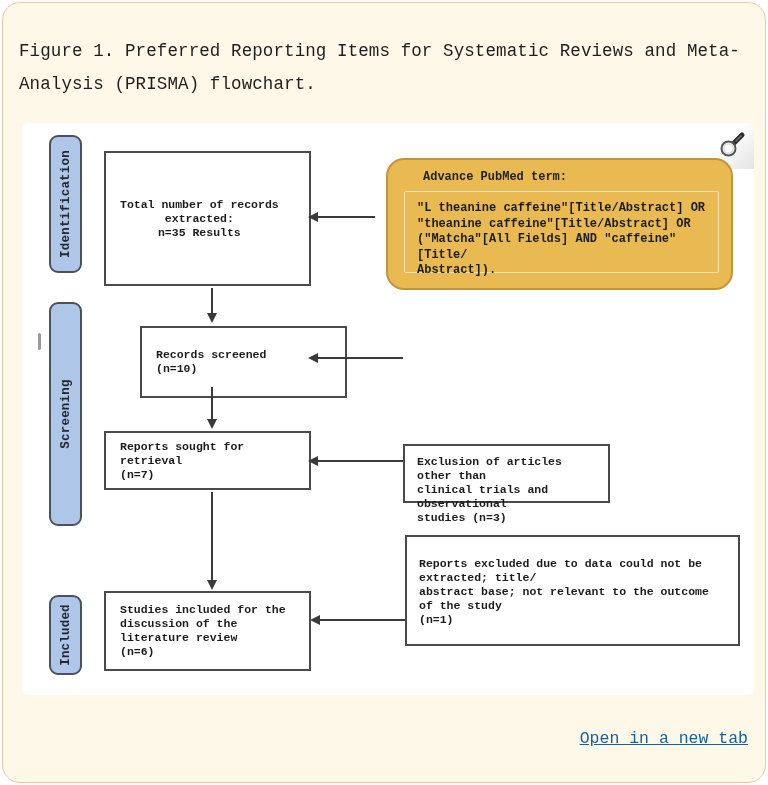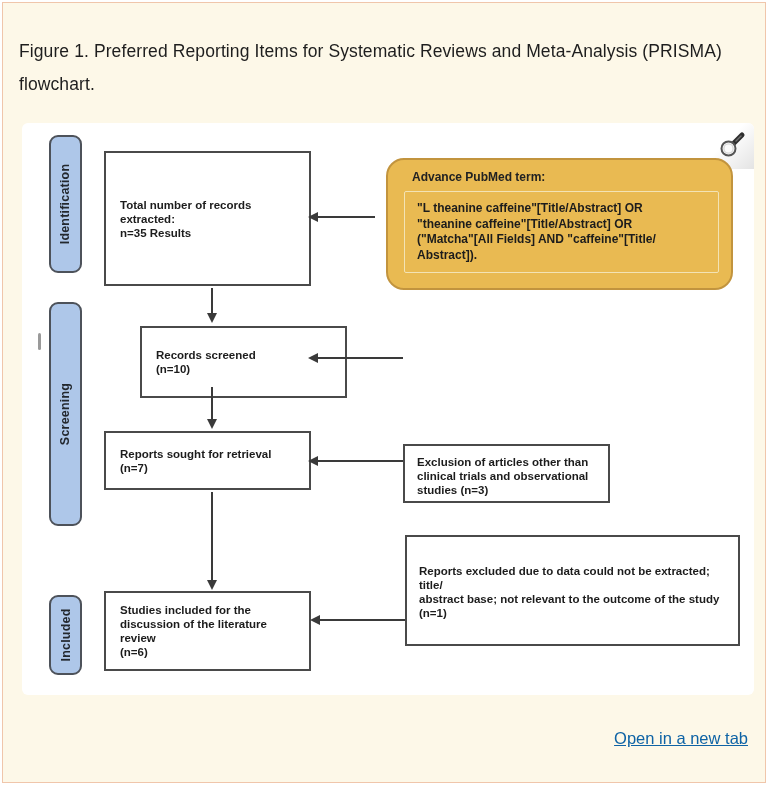--- a/index.html
+++ b/index.html
@@ -7,21 +7,22 @@
   body {
     font-family: "Liberation Sans", sans-serif;
     background: #ffffff;
     position: relative;
   }
   .page {
     position: absolute;
     left: 2px; top: 2px; right: 2px; bottom: 2px;
     background: #fdf8e8;
     border: 1.5px solid #f0c6ab;
-    border-radius: 0;
+    border-radius: 18px;
+    font-family: Liberation Mono, monospace;
   }
   .caption {
     position: absolute;
     left: 16px; top: 32px; width: 736px;
     font-size: 17.5px;
     line-height: 33px;
     color: #1e1e1e;
     letter-spacing: 0.1px;
   }
   .panel {
@@ -71,21 +72,21 @@
     display: flex; align-items: center;
     padding: 6px 10px 6px 14px;
   }
   .fbox .txt, .rbox .txt, .query-text {
     white-space: pre-line;
     font-weight: bold;
     font-size: 11.5px;
     line-height: 14px;
     color: #1c1c1c;
   }
-  .fbox-1 { top: 28px;  height: 135px; }
+  .fbox-1 { top: 28px;  height: 135px; text-align: center; }
   .fbox-2 { top: 203px; height: 72px; margin-left: 36px; }
   .fbox-3 { top: 308px; height: 59px; }
   .fbox-4 { top: 468px; height: 80px; }
 
   
   .rbox {
     position: absolute;
     background: #ffffff;
     border: 2px solid #4a4a4a;
     padding: 9px 10px 6px 12px;
@@ -102,21 +103,21 @@
     width: 347px; height: 132px;
     background: #e9ba52;
     border: 2px solid #c2943e;
     border-radius: 18px;
     padding: 10px 12px 14px 16px;
   }
   .search-title {
     font-weight: bold;
     font-size: 12px;
     color: #222222;
-    margin-left: 8px;
+    margin-left: 19px;
   }
   .search-inner {
     margin-top: 7px;
     border: 1.5px solid #f3e3b4;
     border-radius: 2px;
     padding: 9px 8px 8px 12px;
     height: 82px;
   }
   .query-text { font-size: 12px; line-height: 15.5px; }
 

